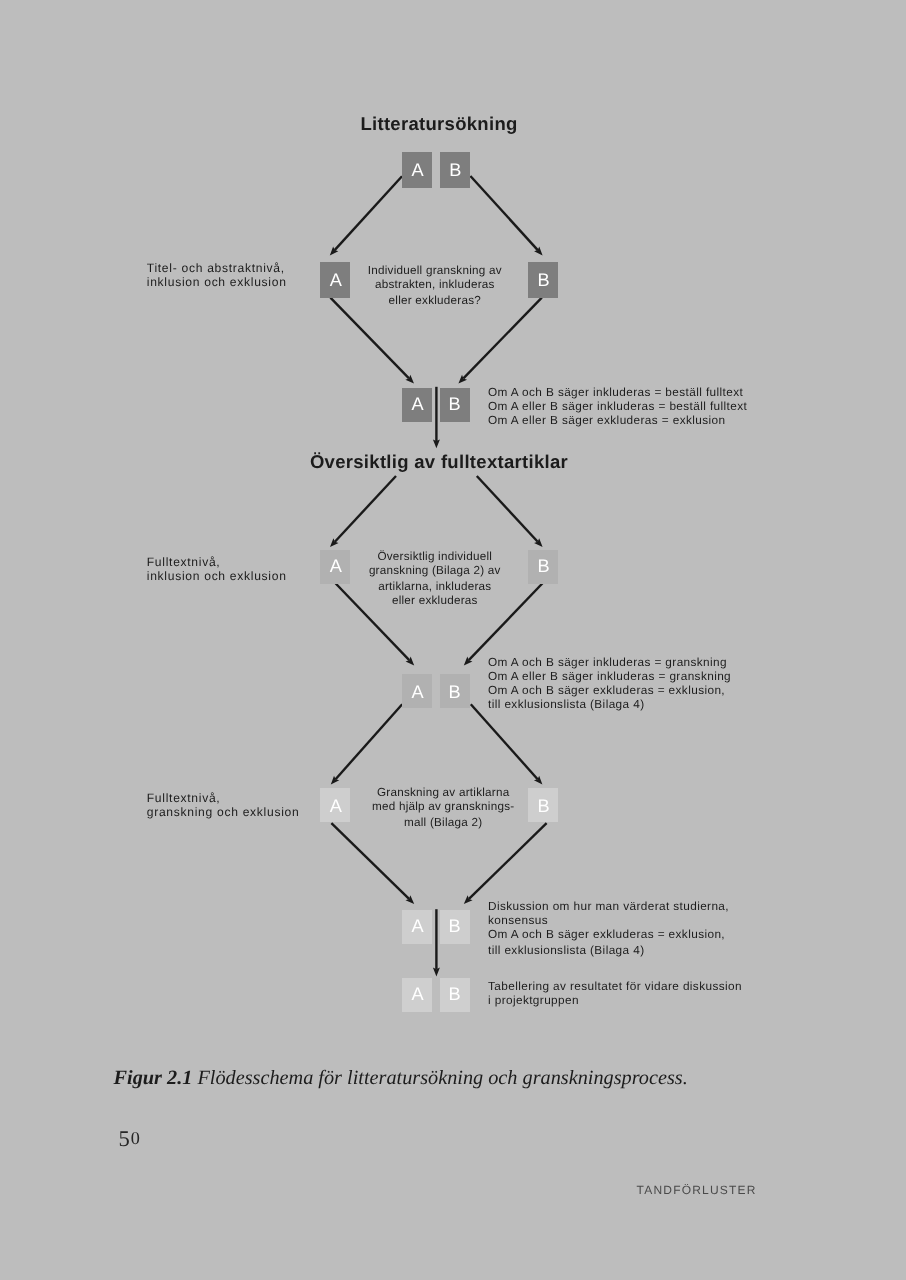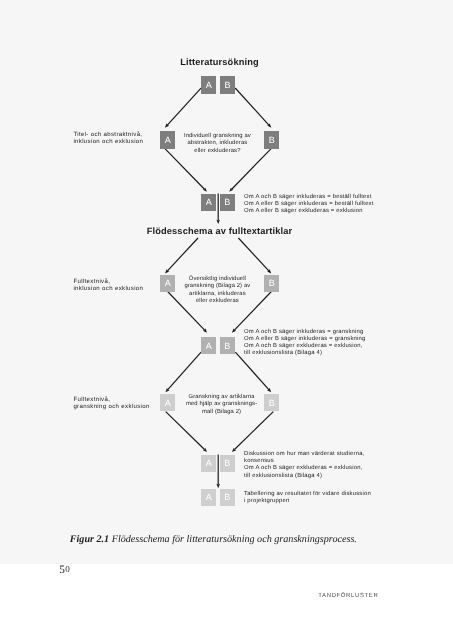--- a/index.html
+++ b/index.html
@@ -1,20 +1,20 @@
 <!DOCTYPE html>
 <html><head>
 <meta charset="utf-8">
 <style>
   html, body { margin:0; padding:0; background:#ffffff; }
   body { width:453px; height:640px; overflow:hidden;
          font-family:"Liberation Sans", sans-serif; color:#1c1c1e;
          -webkit-font-smoothing:antialiased; text-rendering:geometricPrecision;
          text-shadow:0 0 0 rgba(0,0,0,0); }
-  #page { position:relative; width:453px; height:564px; background:#fef9c3;
+  #page { position:relative; width:453px; height:640px; background:#c4b5fd;
           filter:grayscale(1); }
 
   svg.flow-lines { position:absolute; left:0; top:0; width:453px; height:640px;
                    overflow:visible; pointer-events:none; }
 
   .node { position:absolute; display:flex; align-items:center; justify-content:center;
           color:#ffffff; font-family:"Liberation Sans", sans-serif;
           font-size:9.1px; line-height:1; padding-top:1.2px;
           box-sizing:border-box; }
 
@@ -24,21 +24,21 @@
   .stage-label { position:absolute; font-size:6.05px; line-height:7.1px;
                  letter-spacing:0.35px; white-space:pre-line; }
 
   .decision-text { position:absolute; font-size:5.85px; line-height:7.25px;
                    letter-spacing:0.12px; white-space:pre-line; text-align:center; }
 
   .rule-text { position:absolute; font-size:5.9px; line-height:7.08px;
                letter-spacing:0.2px; white-space:pre-line; }
 
   .caption { position:absolute; font-size:10.15px; font-style:italic; white-space:nowrap;
-             font-family:"Liberation Serif", serif;margin-left:13px; }
+             font-family:"Liberation Serif", serif; }
   .caption b { font-family:"Liberation Serif", serif; font-weight:bold; font-style:italic; }
 
   .folio { position:absolute; font-family:"Liberation Serif", serif;
            color:#262626; white-space:nowrap; line-height:1; }
   .folio .osf-x { font-size:9.1px; display:inline-block; vertical-align:baseline;
                   position:relative; top:0.6px; }
   .folio .osf-desc { font-size:11.3px; display:inline-block;
                      vertical-align:baseline; position:relative; top:2.4px;
                      margin-right:0.4px; }
   .runhead { position:absolute; font-size:6.0px; letter-spacing:0.6px;
@@ -77,21 +77,21 @@
       <line x1="165.70" y1="411.60" x2="204.52" y2="449.49"></line>
       <polygon points="207.10,452.00 202.73,450.18 204.52,449.49 205.17,447.67" fill="#1a1a1a" stroke="none"></polygon>
       <line x1="273.30" y1="411.60" x2="234.48" y2="449.49"></line>
       <polygon points="231.90,452.00 233.83,447.67 234.48,449.49 236.27,450.18" fill="#1a1a1a" stroke="none"></polygon>
       <line x1="218.20" y1="454.60" x2="218.20" y2="484.60"></line>
       <polygon points="218.20,488.20 216.45,483.80 218.20,484.60 219.95,483.80" fill="#1a1a1a" stroke="none"></polygon>
     </g>
   </svg>
 
   <div class="heading" style="left:0;top:57.2px;width:439px;">Litteratursökning</div>
-  <div class="heading" style="left:0;top:226.4px;width:439px;">Flödesschema av fulltextartiklar</div>
+  <div class="heading" style="left:0;top:226.4px;width:439px;">Översiktlig av fulltextartiklar</div>
 
   <div class="stage-label" style="left:73.4px;top:132.4px;">Titel- och abstraktnivå,
 inklusion och exklusion</div>
   <div class="stage-label" style="left:73.4px;top:279.3px;">Fulltextnivå,
 inklusion och exklusion</div>
   <div class="stage-label" style="left:73.4px;top:397.4px;">Fulltextnivå,
 granskning och exklusion</div>
 
   <div class="decision-text" style="left:178.4px;top:133px;width:78px;">Individuell granskning av
 abstrakten, inkluderas

